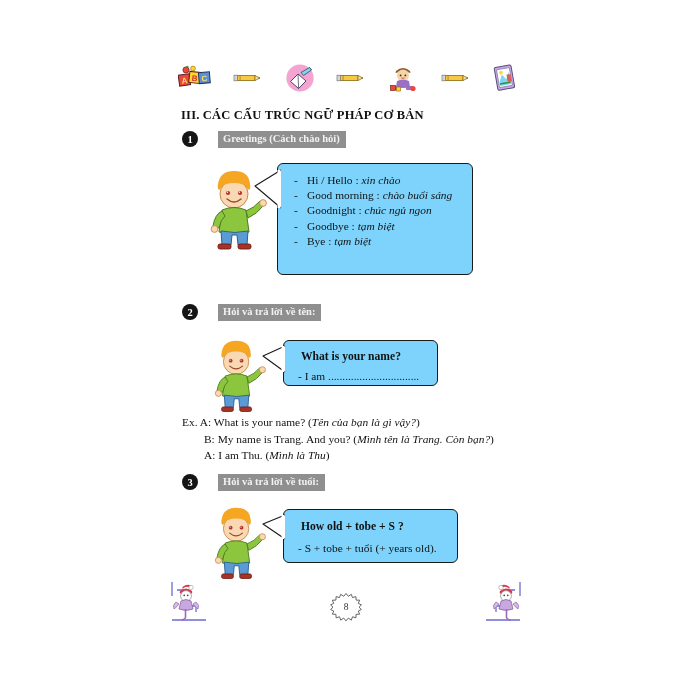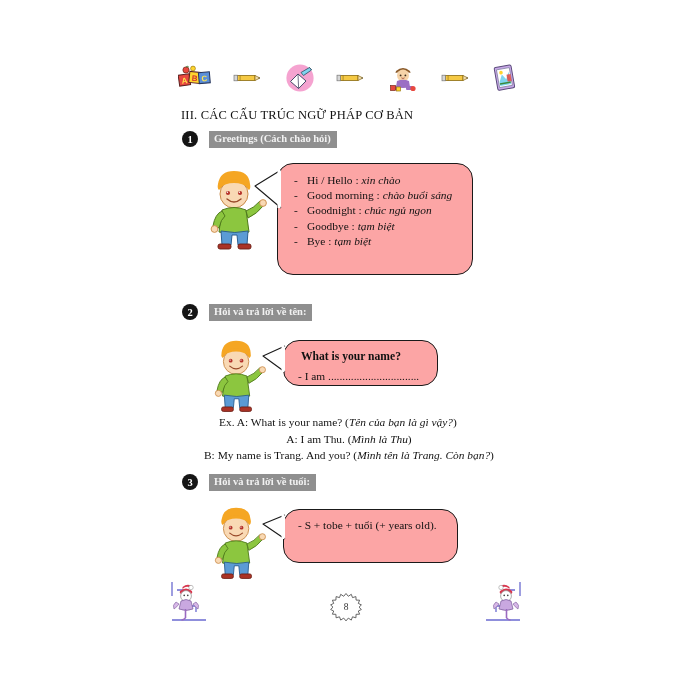--- a/index.html
+++ b/index.html
@@ -33,21 +33,21 @@
     align-items: center;
     justify-content: space-between;
   }
   .deco-icon { display: block; }
 
   
   .section-title {
     position: absolute;
     left: 181px;
     top: 108px;
-    font-weight: normal;
+    font-weight: bold;
     font-size: 12.5px;
     letter-spacing: .2px;
     white-space: nowrap;
   }
 
   
   .num-row {
     position: absolute;
     display: flex;
     align-items: center;
@@ -61,39 +61,39 @@
     color: #ffffff;
     font-size: 10.5px;
     font-weight: bold;
     display: flex;
     align-items: center;
     justify-content: center;
     font-family: "Liberation Serif", serif;
     flex: 0 0 auto;
   }
   .num-label {
-    margin-left: 11px;
+    margin-left: 20px;
     background: #8f8f8f;
     color: #f2f2f2;
     font-weight: bold;
     font-size: 10.5px;
     padding: 2px 6px 3px 5px;
     line-height: 12px;
     white-space: nowrap;
   }
 
   
   .boy { position: absolute; }
 
   
   .bubble {
     position: absolute;
     border: 1.1px solid #1a1a1a;
-    border-radius: 16px;
-    background: #fca5a5;
+    border-radius: 6px;
+    background: #7dd3fc;
     box-sizing: border-box;
   }
   .bubble-lines {
     padding: 9px 10px 8px 16px;
     font-size: 11.4px;
     line-height: 15.2px;
   }
   .bline { white-space: nowrap; }
   .bline .dash { display: inline-block; width: 13px; }
   .vi { font-style: italic; }
@@ -119,21 +119,21 @@
   }
 
   
   .ex-block {
     position: absolute;
     left: 182px;
     top: 414px;
     font-size: 11.4px;
     line-height: 16.6px;
   }
-  .ex-line { white-space: nowrap; text-align: center; }
+  .ex-line { white-space: nowrap; }
   .ex-line.indent { padding-left: 22px; }
 
   
   .footer-deco { position: absolute; }
   .page-num {
     position: absolute;
     left: 329px;
     top: 592px;
     width: 34px;
     height: 30px;
@@ -305,26 +305,26 @@
     <path d="M24 2 L2 12 L24 28" fill="#ffffff" stroke="#1a1a1a" stroke-width="1.1" stroke-linejoin="round"></path>
     <path d="M22 2 L22 28" stroke="#ffffff" stroke-width="3"></path>
   </svg>
 
   <div class="ex-block">
     <div class="ex-line">
       <span>Ex. A:</span>
       <span>What is your name? (</span><span class="vi">Tên của bạn là gì vậy?</span><span>)</span>
     </div>
     <div class="ex-line indent">
+      <span>B:</span>
+      <span>My name is Trang. And you? (</span><span class="vi">Mình tên là Trang. Còn bạn?</span><span>)</span>
+    </div>
+    <div class="ex-line indent">
       <span>A:</span>
       <span>I am Thu. (</span><span class="vi">Mình là Thu</span><span>)</span>
-    </div>
-    <div class="ex-line indent">
-      <span>B:</span>
-      <span>My name is Trang. And you? (</span><span class="vi">Mình tên là Trang. Còn bạn?</span><span>)</span>
     </div>
   </div>
 
   <div class="num-row" style="left:182px; top:473px;">
     <span class="num-badge">3</span>
     <span class="num-label">Hỏi và trả lời về tuổi:</span>
   </div>
 
   <svg class="boy" style="left:207px; top:505px;" width="60" height="78" viewBox="0 0 66 86">
     <path d="M16 16 q2 -13 16 -13 q15 0 16 13 q1 4 -1 6 q-4 -5 -15 -5 q-11 0 -15 5 q-2 -2 -1 -6 Z" fill="#f5a623"></path>
@@ -339,20 +339,21 @@
     <path d="M20 43 q-7 3 -9 15 l6 2 q2 -9 6 -12 Z" fill="#8cc63f" stroke="#4f7a1c" stroke-width="1"></path>
     <path d="M44 43 q8 -3 14 -10 l4 4 q-7 9 -16 13 Z" fill="#8cc63f" stroke="#4f7a1c" stroke-width="1"></path>
     <circle cx="12.5" cy="61" r="3.4" fill="#f9d9b4" stroke="#c98a48" stroke-width=".9"></circle>
     <circle cx="61" cy="35" r="3.4" fill="#f9d9b4" stroke="#c98a48" stroke-width=".9"></circle>
     <path d="M19 63 q14 3 27 0 l-1 14 h-9 l-1 -10 h-5 l-1 10 h-9 Z" fill="#5b9bd5" stroke="#2b5f92" stroke-width="1"></path>
     <rect x="16" y="76" width="13" height="5" rx="2" fill="#a93226" stroke="#6a1d14" stroke-width=".9"></rect>
     <rect x="36" y="76" width="13" height="5" rx="2" fill="#a93226" stroke="#6a1d14" stroke-width=".9"></rect>
   </svg>
 
   <div class="bubble bubble3" style="left:283px; top:509px; width:175px; height:54px;">
+    <div class="q">How old + tobe + S ?</div>
     <div class="a">- S + tobe + tuổi (+ years old).</div>
   </div>
   <svg class="tail" style="left:261px; top:513px;" width="26" height="32" viewBox="0 0 26 32">
     <path d="M24 2 L2 11 L24 26" fill="#ffffff" stroke="#1a1a1a" stroke-width="1.1" stroke-linejoin="round"></path>
     <path d="M22 2 L22 26" stroke="#ffffff" stroke-width="3"></path>
   </svg>
 
   <svg class="footer-deco" style="left:168px; top:580px;" width="50" height="48" viewBox="0 0 50 48">
     <path d="M4 2 L4 16" stroke="#6a6ad0" stroke-width="1.3" fill="none"></path>
     <path d="M9 10 L15 10 L15 16" stroke="#6a6ad0" stroke-width="1.3" fill="none"></path>

